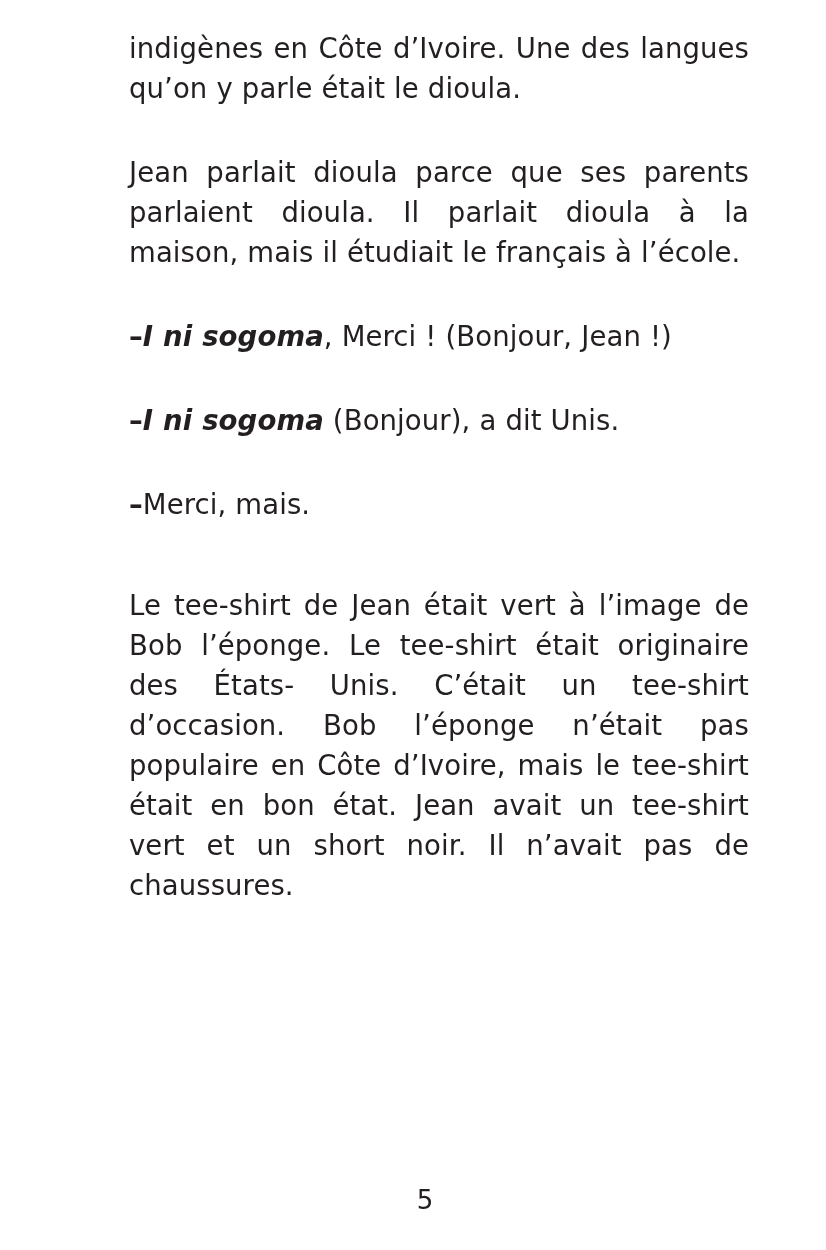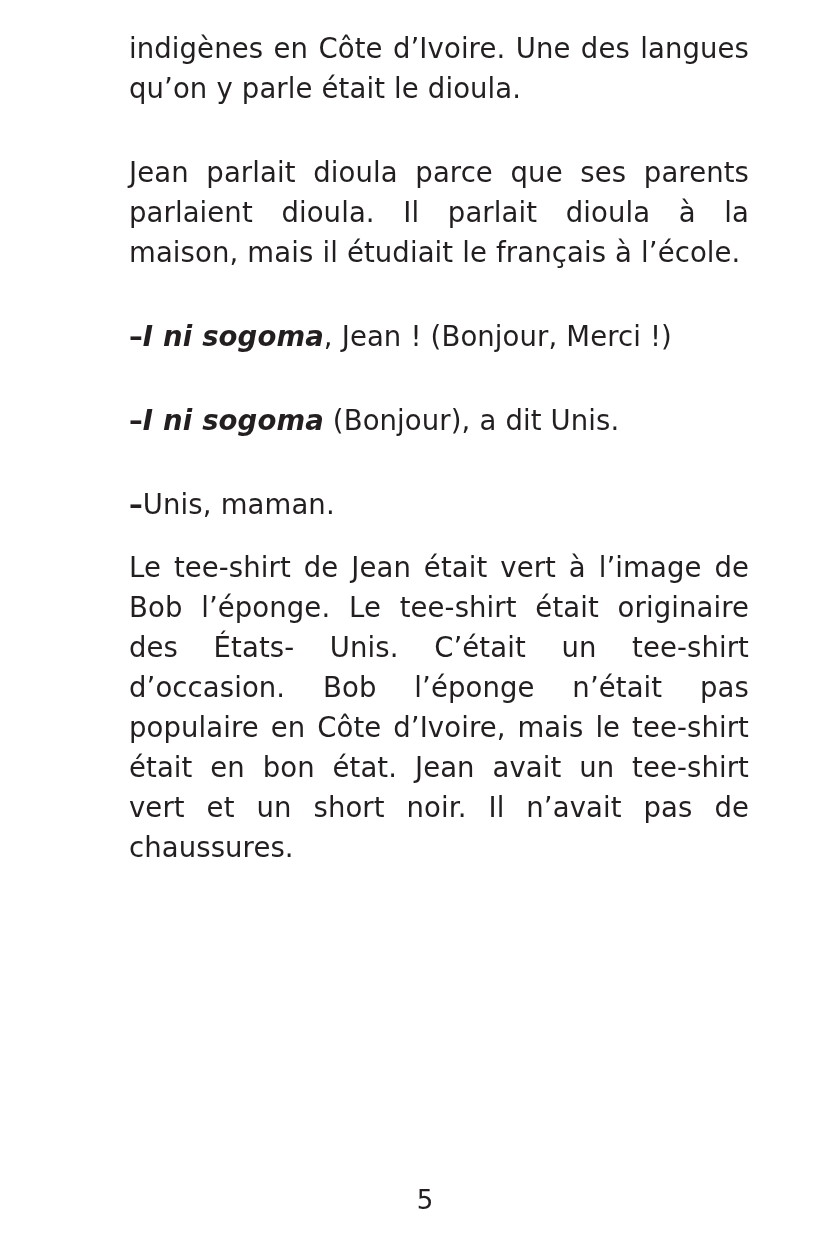--- a/index.html
+++ b/index.html
@@ -31,21 +31,21 @@
   p.para {
     margin: 0 0 0 0;
     font-size: 27.5px;
     line-height: 40px;
     text-align: justify;
     text-justify: inter-word;
     letter-spacing: 0.1px;
     word-spacing: 0.2px;
   }
   p.para.gap-normal { margin-top: 44px; }
-  p.para.gap-large  { margin-top: 23px; }
+  p.para.gap-large  { margin-top: 61px; }
   p.para.first      { margin-top: 0; }
   p.para.nojust     { text-align: left; }
   .dash {
     font-weight: 700;
   }
   em.dioula {
     font-style: italic;
     font-weight: 700;
     text-align: right;
   }
@@ -64,25 +64,25 @@
 <body>
 
 <div class="page">
   <div class="content">
 
     <p class="para first">indigènes en Côte d’Ivoire. Une des langues qu’on y parle était le dioula.</p>
 
     <p class="para gap-normal">Jean parlait dioula parce que ses parents parlaient dioula. Il parlait dioula à la maison, mais il étudiait le français à l’école.</p>
 
 
-    <p class="para gap-normal nojust"><span class="dash">–</span><em class="dioula">I ni sogoma</em><span>, Jean ! (Bonjour, Merci !)</span></p>
+    <p class="para gap-normal nojust"><span class="dash">–</span><em class="dioula">I ni sogoma</em><span>, Merci ! (Bonjour, Jean !)</span></p>
 
     <p class="para gap-normal nojust"><span class="dash">–</span><em class="dioula">I ni sogoma</em><span> (Bonjour), a dit Unis.</span></p>
 
 
-    <p class="para gap-normal nojust"><span class="dash">–</span><span>Unis, maman.</span></p>
+    <p class="para gap-normal nojust"><span class="dash">–</span><span>Merci, mais.</span></p>
 
     <p class="para gap-large">Le tee-shirt de Jean était vert à l’image de Bob l’éponge. Le tee-shirt était originaire des États- Unis. C’était un tee-shirt d’occasion. Bob l’éponge n’était pas populaire en Côte d’Ivoire, mais le tee-shirt était en bon état. Jean avait un tee-shirt vert et un short noir. Il n’avait pas de chaussures.</p>
 
   </div>
 
   <div class="folio">5</div>
 </div>
 
 </body></html>

